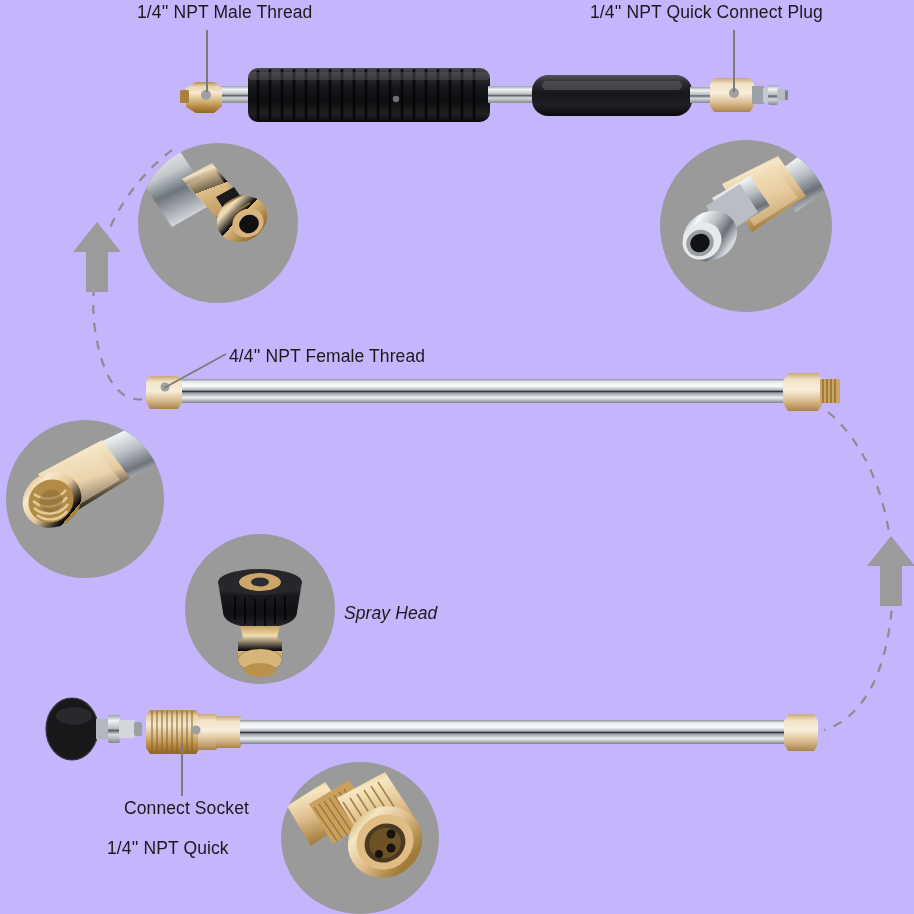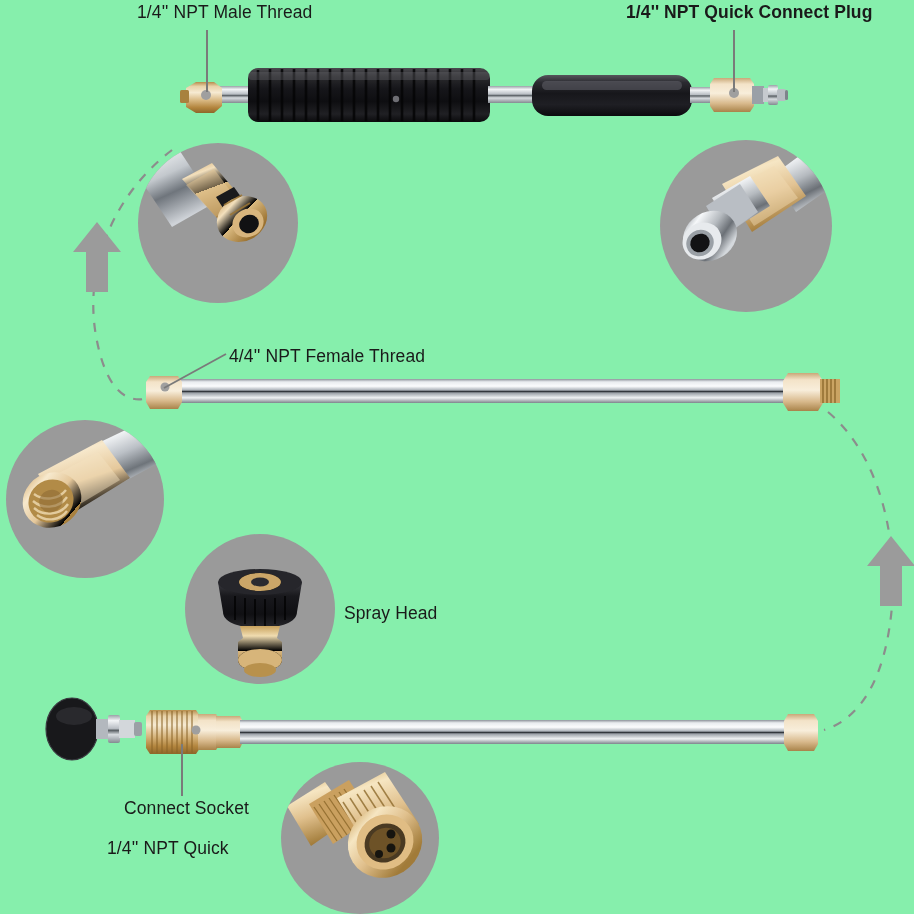--- a/index.html
+++ b/index.html
@@ -4,21 +4,21 @@
 <style>
   html, body {
     margin: 0;
     padding: 0;
     background: #ffffff;
   }
   #stage {
     position: relative;
     width: 914px;
     height: 914px;
-    background: #86efac;
+    background: #c4b5fd;
     font-family: "Liberation Sans", sans-serif;
     overflow: hidden;
   }
   .label {
     position: absolute;
     font-size: 17.5px;
     color: #1a1a1a;
     white-space: pre;
     letter-spacing: 0.1px;
     line-height: 1.0;
@@ -440,23 +440,23 @@
   <div class="leader" style="left:733px; top:30px; width:1.8px; height:62px;"></div>
 
   <svg class="layer" viewBox="0 0 914 914">
     <line x1="164" y1="388" x2="226" y2="354" stroke="#7a7a7a" stroke-width="1.8"></line>
   </svg>
 
   <div class="leader" style="left:181px; top:744px; width:1.8px; height:52px;"></div>
 
   <div class="label" style="left:137px; top:4px;">1/4'' NPT Male Thread</div>
 
-  <div class="label" style="left:626px; top:4px;font-weight:bold;">1/4'' NPT Quick Connect Plug</div>
+  <div class="label" style="left:590px; top:4px;">1/4'' NPT Quick Connect Plug</div>
 
   <div class="label" style="left:229px; top:348px;">4/4'' NPT Female Thread</div>
 
-  <div class="label" style="left:344px; top:605px;">Spray Head</div>
+  <div class="label" style="left:344px; top:605px;font-style:italic;">Spray Head</div>
 
   <div class="label" style="left:107px; top:806px;margin-top:34px;">1/4'' NPT Quick</div>
 
   <div class="label" style="left:124px; top:800px;">Connect Socket</div>
 
 </div>
 
 </body></html>

